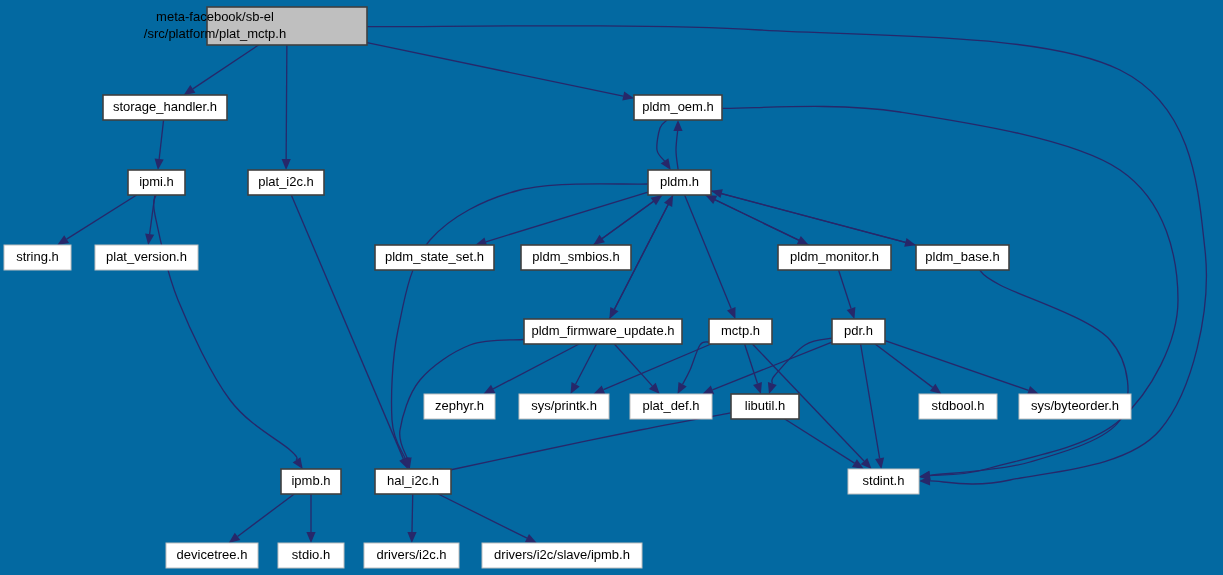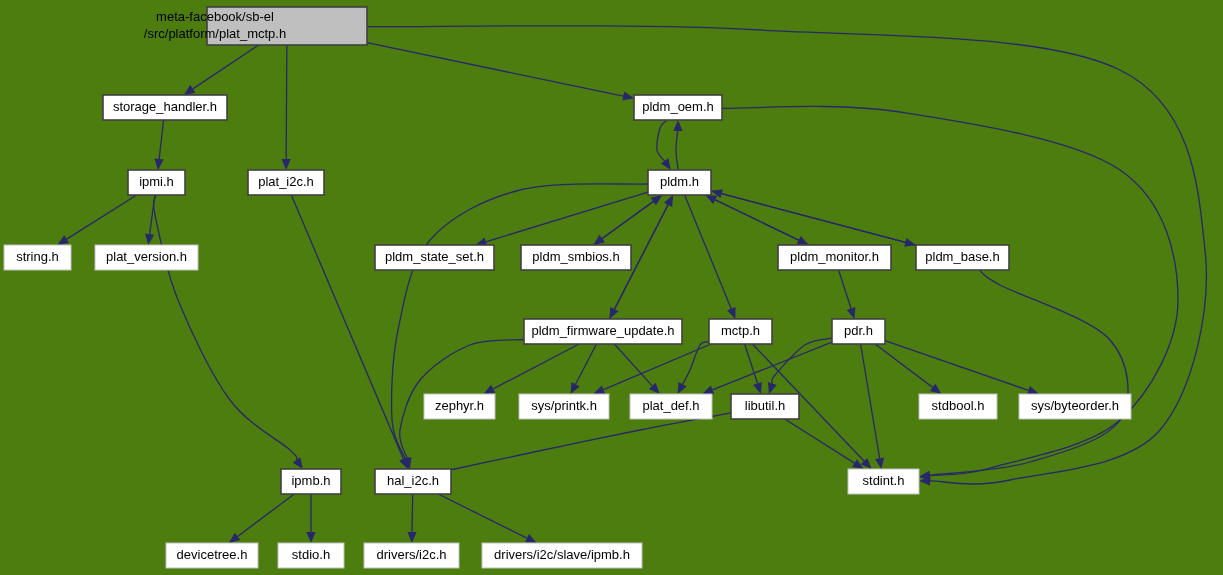--- a/index.html
+++ b/index.html
@@ -1,17 +1,17 @@
 <!DOCTYPE html>
 <html><head>
 <meta charset="utf-8">
 <style>
   html,body{margin:0;padding:0;background:#ffffff;}
   body{font-family:"Liberation Sans","DejaVu Sans",sans-serif;}
-  #graph-root{position:relative;width:1223px;height:575px;background:#4d7c0f;overflow:hidden;}
+  #graph-root{position:relative;width:1223px;height:575px;background:#0369a1;overflow:hidden;}
   svg#graph-svg{position:absolute;left:0;top:0;width:1223px;height:575px;display:block;}
   .node-label{font-family:"Liberation Sans","DejaVu Sans",sans-serif;font-size:13px;fill:#000000;dominant-baseline:middle;text-anchor:middle;}
   .node-box{fill:#ffffff;stroke:#bfbfbf;stroke-width:1;}
   .node-box.strong{stroke:#404040;stroke-width:1.6;}
   .node-box.rootnode{fill:#bfbfbf;stroke:#404040;stroke-width:1.6;}
   .edge{fill:none;stroke:#27286a;stroke-width:1.3;}
   .arrowhead{fill:#27286a;stroke:none;}
 </style>
 </head>
 <body>

